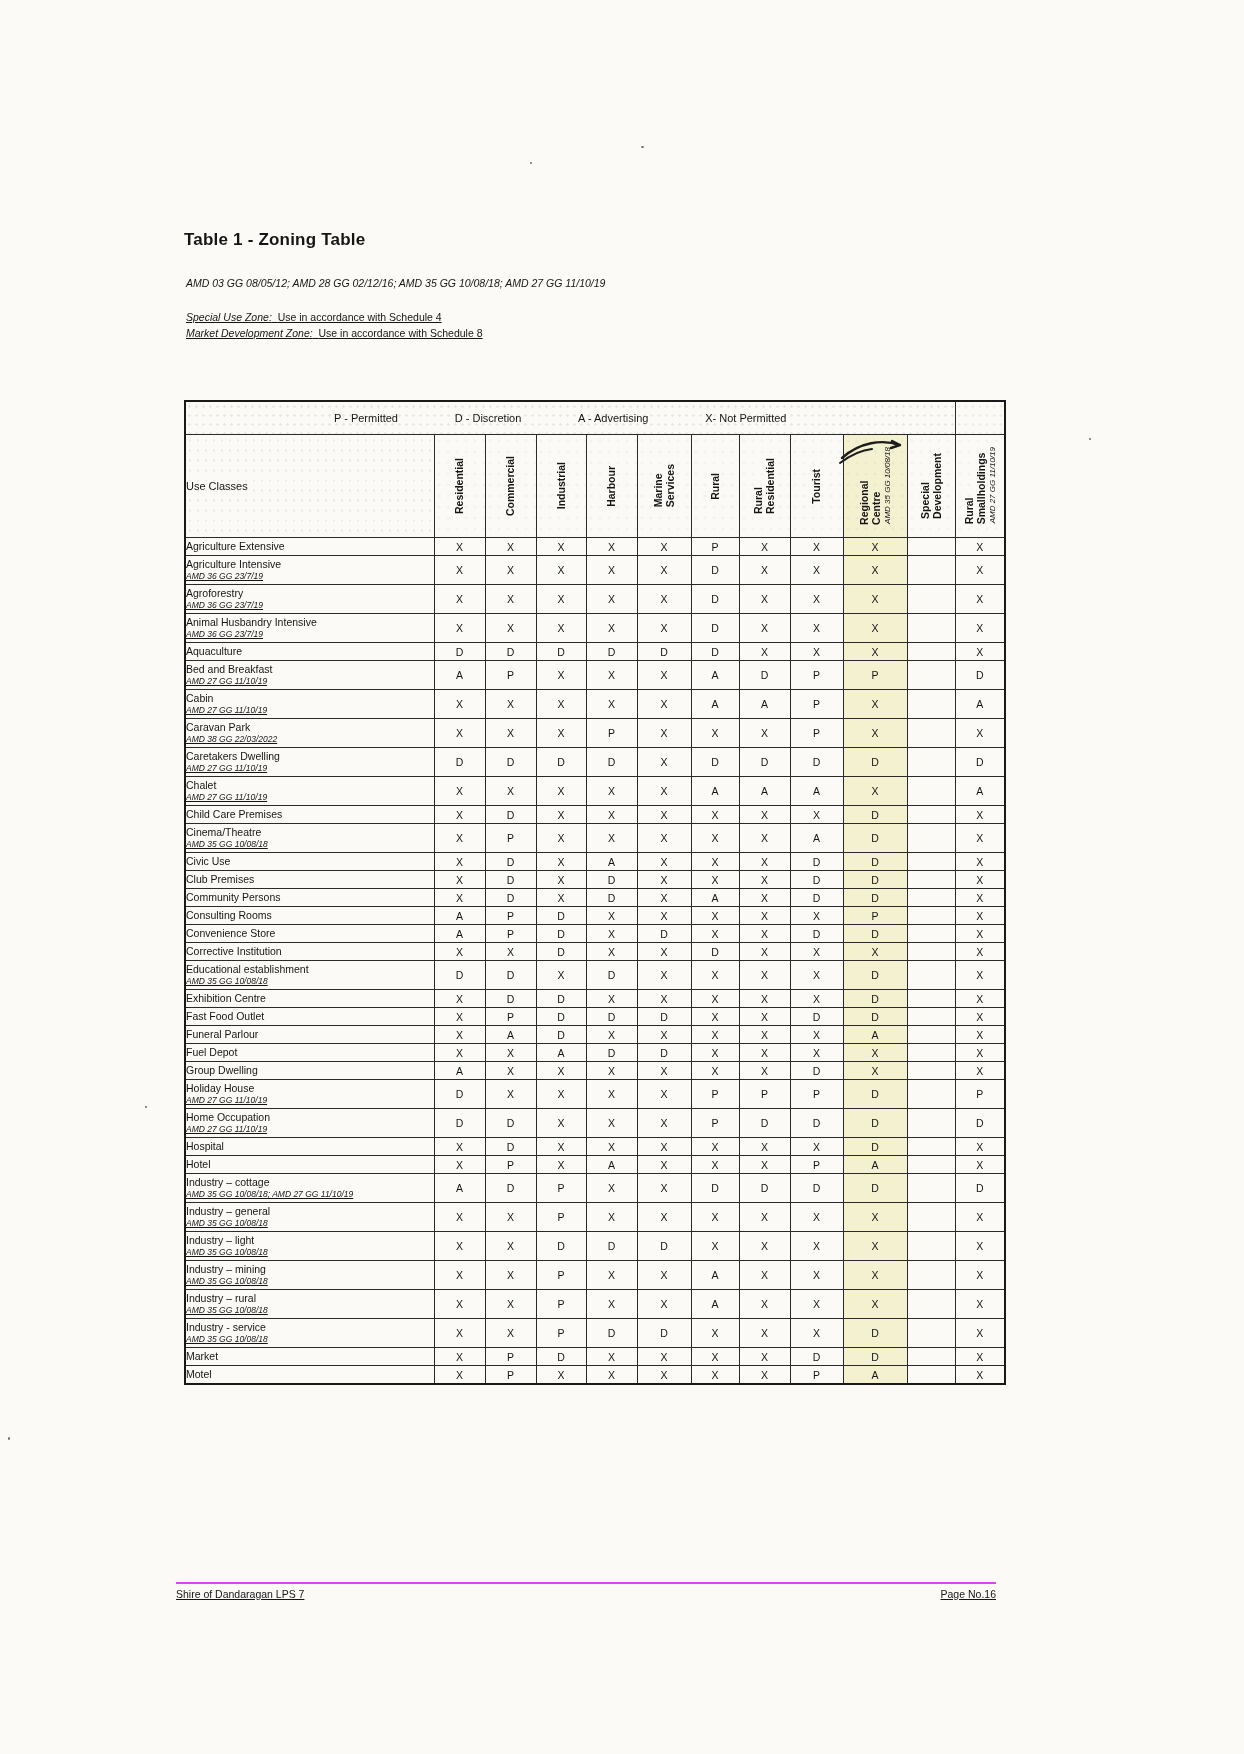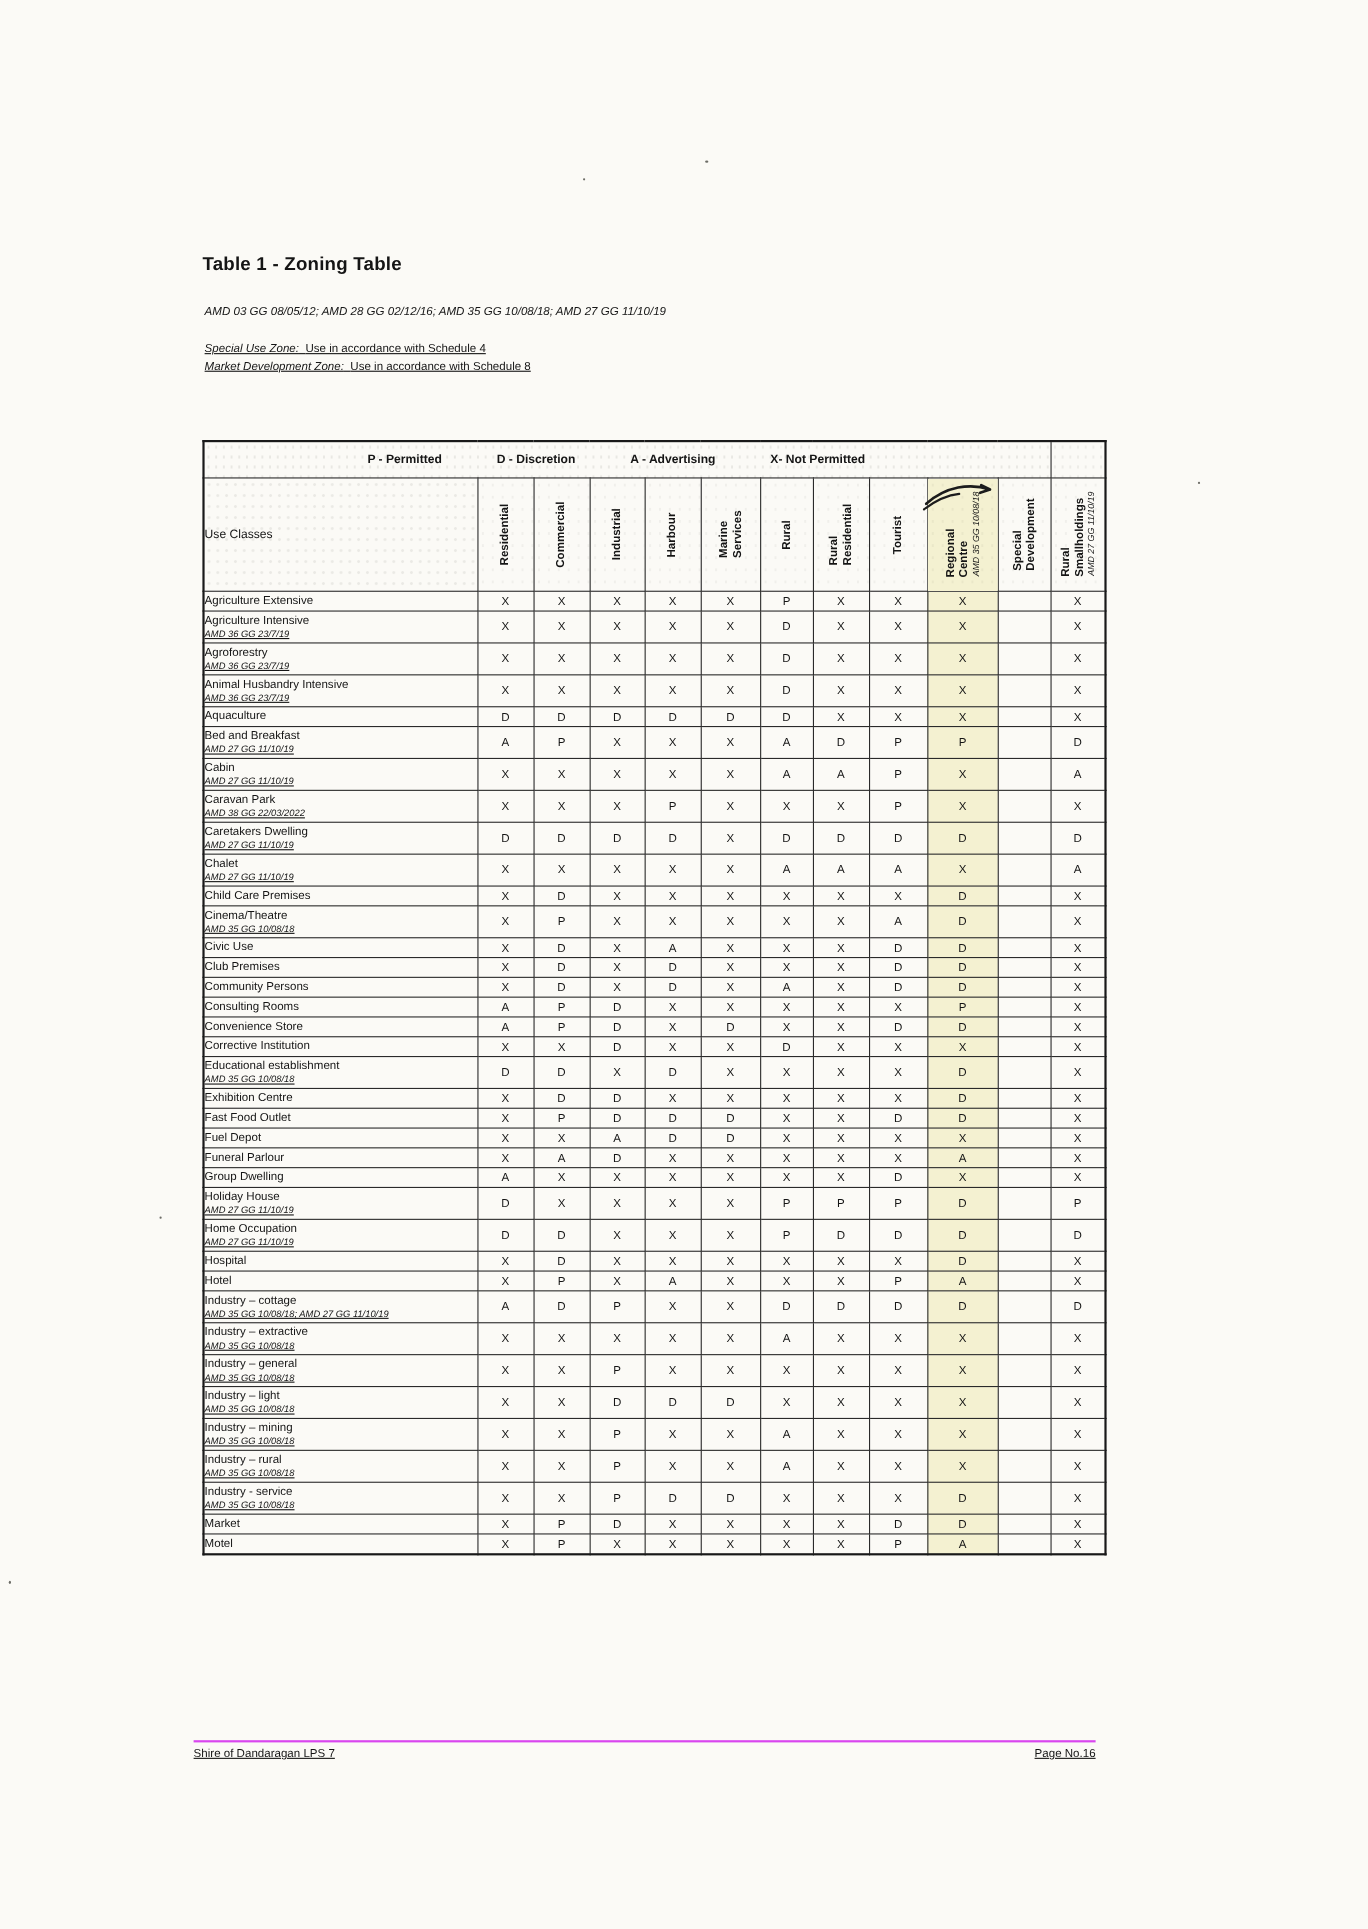--- a/index.html
+++ b/index.html
@@ -10,21 +10,21 @@
     overflow:hidden;
   }
   .title{position:absolute;top:230px;left:184px;width:724px;text-align:left;
     font-size:17px;font-weight:bold;letter-spacing:.2px;}
   .amendments{position:absolute;top:277px;left:186px;font-size:10.5px;font-style:italic;}
   .zone-notes{position:absolute;top:310px;left:186px;font-size:10.5px;line-height:1.5;text-decoration:underline;}
   .zlabel{font-style:italic;}
   table.zoning{position:absolute;top:400px;left:184px;border-collapse:collapse;
     table-layout:fixed;border:2px solid #191919;}
   table.zoning td,table.zoning th{border:1px solid #2a2a2a;padding:0;vertical-align:middle;}
-  .legend-cell{height:32px;font-weight:bold;font-size:11px;
+  .legend-cell{height:32px;font-weight:normal;font-size:11px;
     background-image:radial-gradient(rgba(70,70,60,.10) 1px,transparent 1.3px);
     background-size:7px 9px;}
   .legend-flex{display:flex;justify-content:space-between;align-items:center;
     padding:0 168px 0 148px;}
   .legend-right{background-image:radial-gradient(rgba(70,70,60,.08) 1px,transparent 1.3px);
     background-size:7px 9px;}
   .corner{vertical-align:top;text-align:left;font-weight:normal;font-size:11px;
     padding:8px 6px;background-image:radial-gradient(rgba(70,70,60,.09) 1px,transparent 1.3px);
     background-size:8px 10px;}
   .hd{height:102px;vertical-align:bottom;position:relative;padding-bottom:5px;
@@ -499,47 +499,47 @@
         <td class="val">D</td>
         <td class="val">X</td>
         <td class="val">X</td>
         <td class="val">D</td>
         <td class="val hl">D</td>
         <td class="val sd"></td>
         <td class="val">X</td>
       </tr>
       <tr class="r1">
         <td class="name-cell">
+          <div>Funeral Parlour</div>
+        </td>
+        <td class="val">X</td>
+        <td class="val">A</td>
+        <td class="val">D</td>
+        <td class="val">X</td>
+        <td class="val">X</td>
+        <td class="val">X</td>
+        <td class="val">X</td>
+        <td class="val">X</td>
+        <td class="val hl">A</td>
+        <td class="val sd"></td>
+        <td class="val">X</td>
+      </tr>
+      <tr class="r1">
+        <td class="name-cell">
           <div>Fuel Depot</div>
         </td>
         <td class="val">X</td>
         <td class="val">X</td>
         <td class="val">A</td>
         <td class="val">D</td>
         <td class="val">D</td>
         <td class="val">X</td>
         <td class="val">X</td>
         <td class="val">X</td>
         <td class="val hl">X</td>
-        <td class="val sd"></td>
-        <td class="val">X</td>
-      </tr>
-      <tr class="r1">
-        <td class="name-cell">
-          <div>Funeral Parlour</div>
-        </td>
-        <td class="val">X</td>
-        <td class="val">A</td>
-        <td class="val">D</td>
-        <td class="val">X</td>
-        <td class="val">X</td>
-        <td class="val">X</td>
-        <td class="val">X</td>
-        <td class="val">X</td>
-        <td class="val hl">A</td>
         <td class="val sd"></td>
         <td class="val">X</td>
       </tr>
       <tr class="r1">
         <td class="name-cell">
           <div>Group Dwelling</div>
         </td>
         <td class="val">A</td>
         <td class="val">X</td>
         <td class="val">X</td>
@@ -627,37 +627,20 @@
         <td class="val">D</td>
         <td class="val">P</td>
         <td class="val">X</td>
         <td class="val">X</td>
         <td class="val">D</td>
         <td class="val">D</td>
         <td class="val">D</td>
         <td class="val hl">D</td>
         <td class="val sd"></td>
         <td class="val">D</td>
-      </tr>
-      <tr class="r2">
-        <td class="name-cell">
-          <div>Industry – extractive</div>
-          <div class="row-note">AMD 35 GG 10/08/18</div>
-        </td>
-        <td class="val">X</td>
-        <td class="val">X</td>
-        <td class="val">X</td>
-        <td class="val">X</td>
-        <td class="val">X</td>
-        <td class="val">A</td>
-        <td class="val">X</td>
-        <td class="val">X</td>
-        <td class="val hl">X</td>
-        <td class="val sd"></td>
-        <td class="val">X</td>
       </tr>
       <tr class="r2">
         <td class="name-cell">
           <div>Industry – general</div>
           <div class="row-note">AMD 35 GG 10/08/18</div>
         </td>
         <td class="val">X</td>
         <td class="val">X</td>
         <td class="val">P</td>
         <td class="val">X</td>

